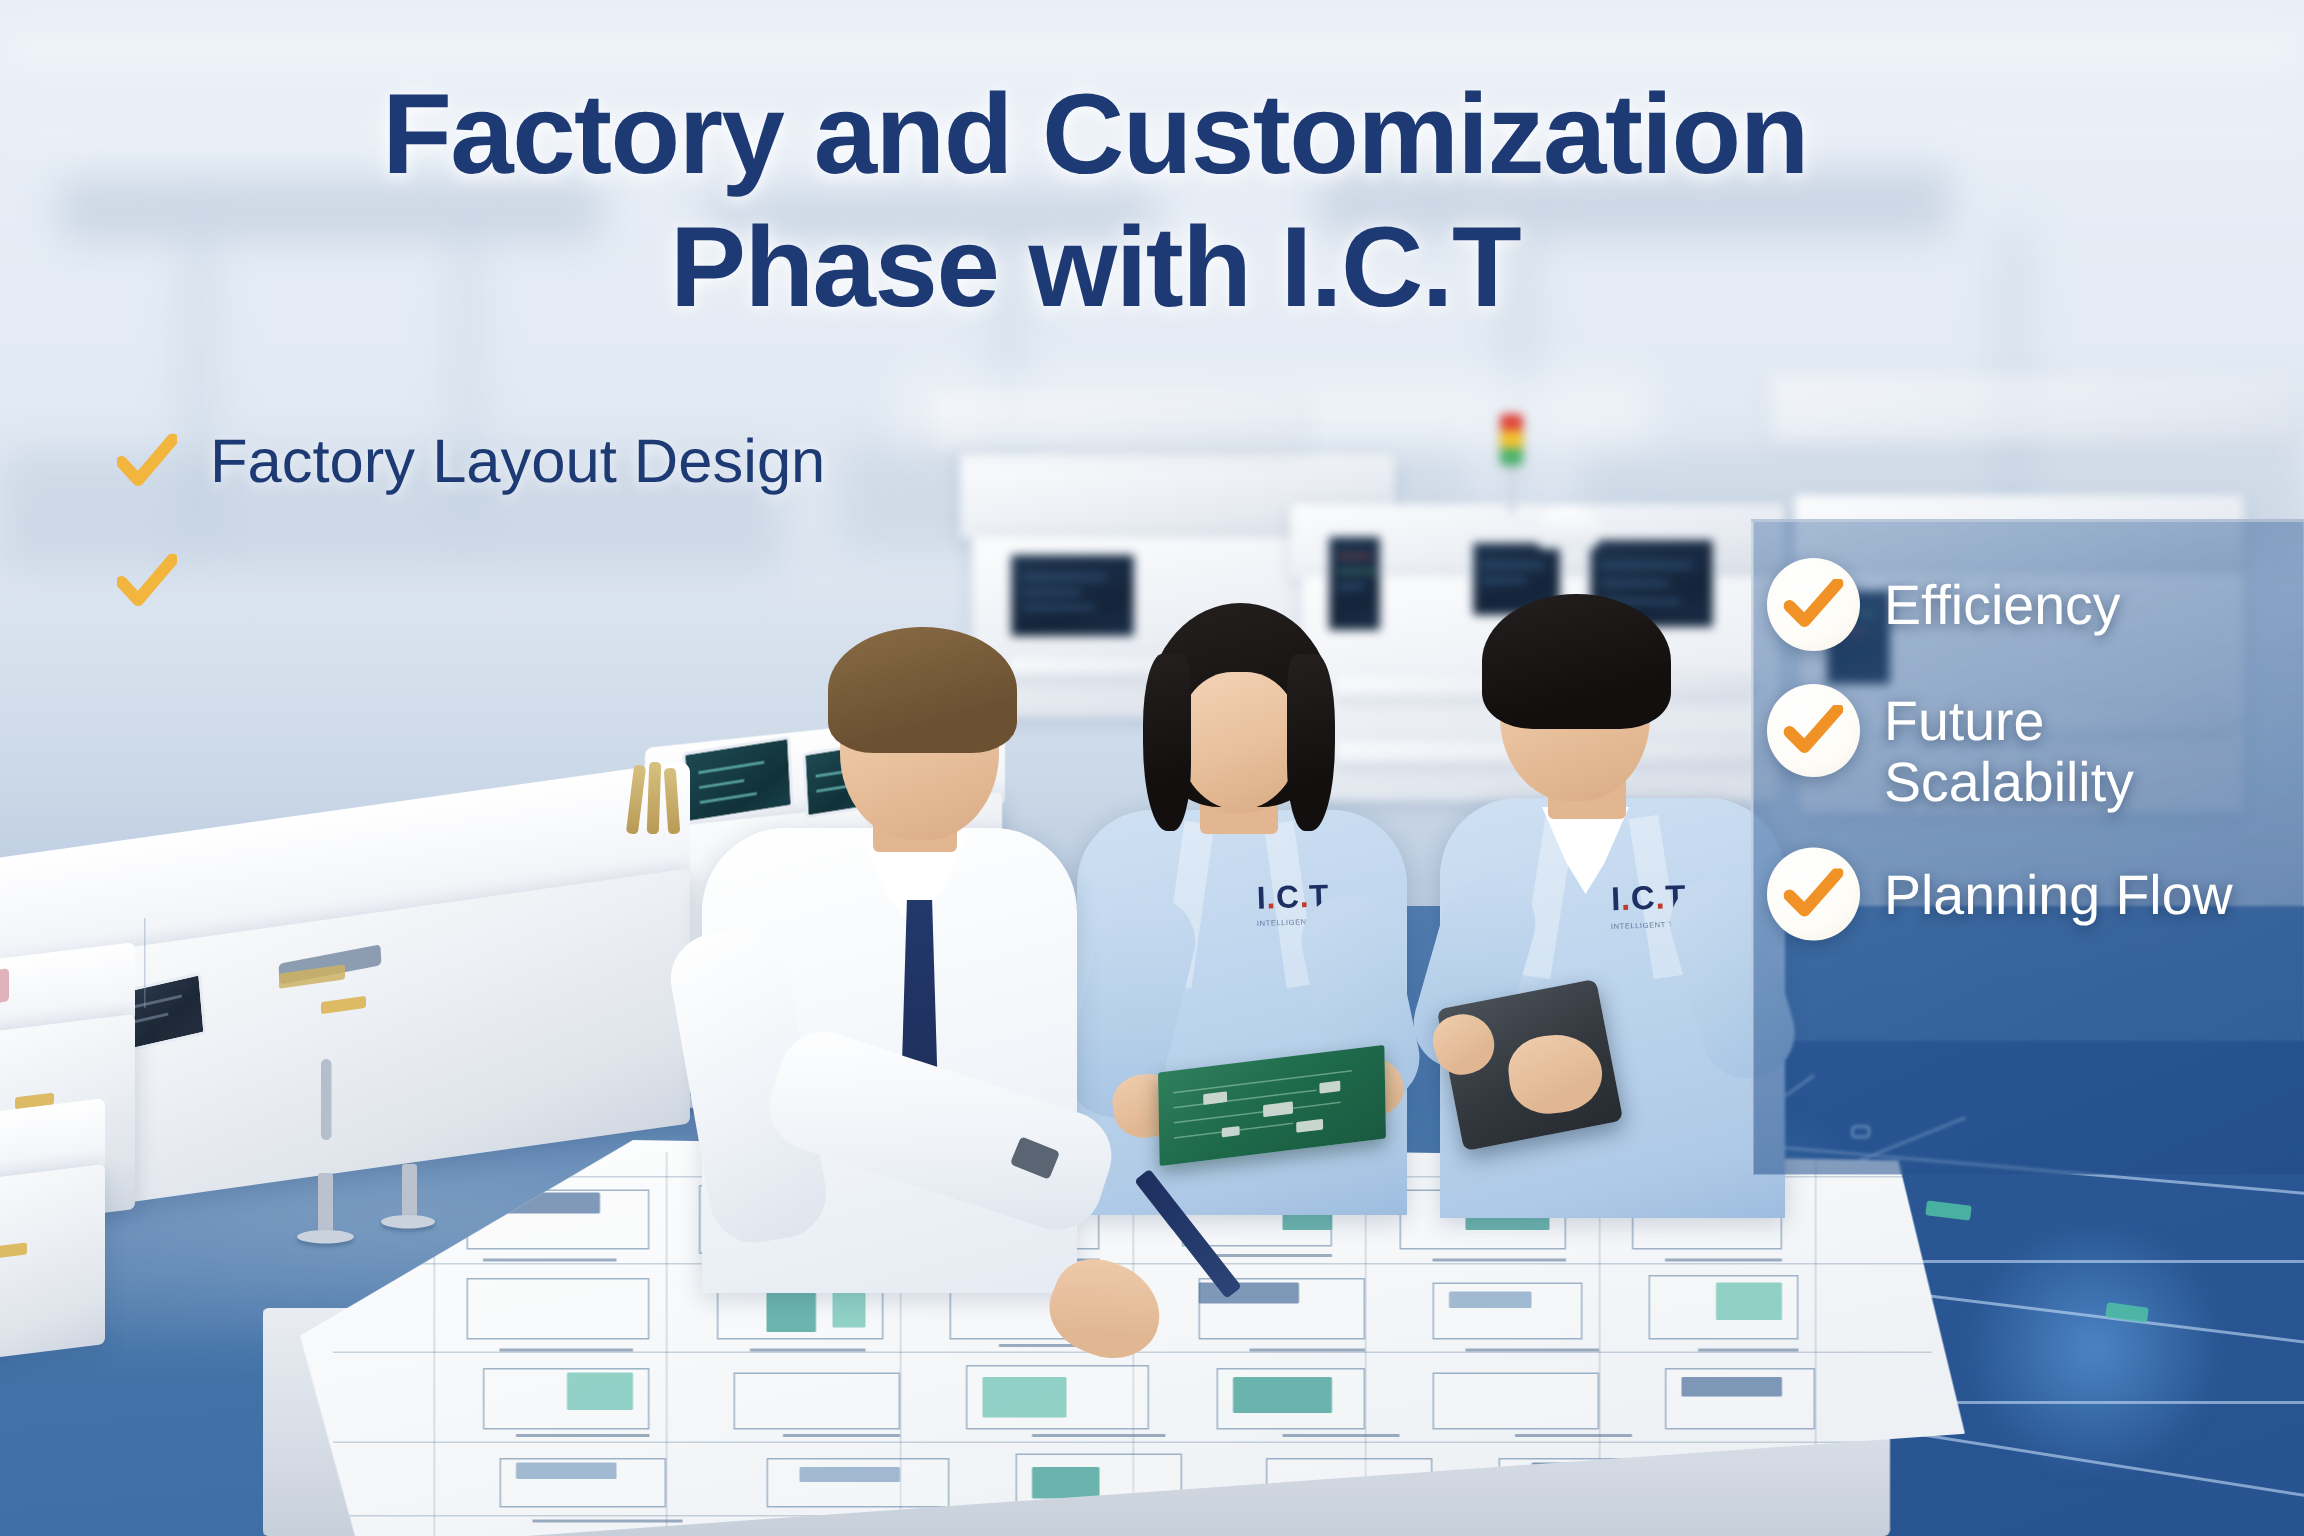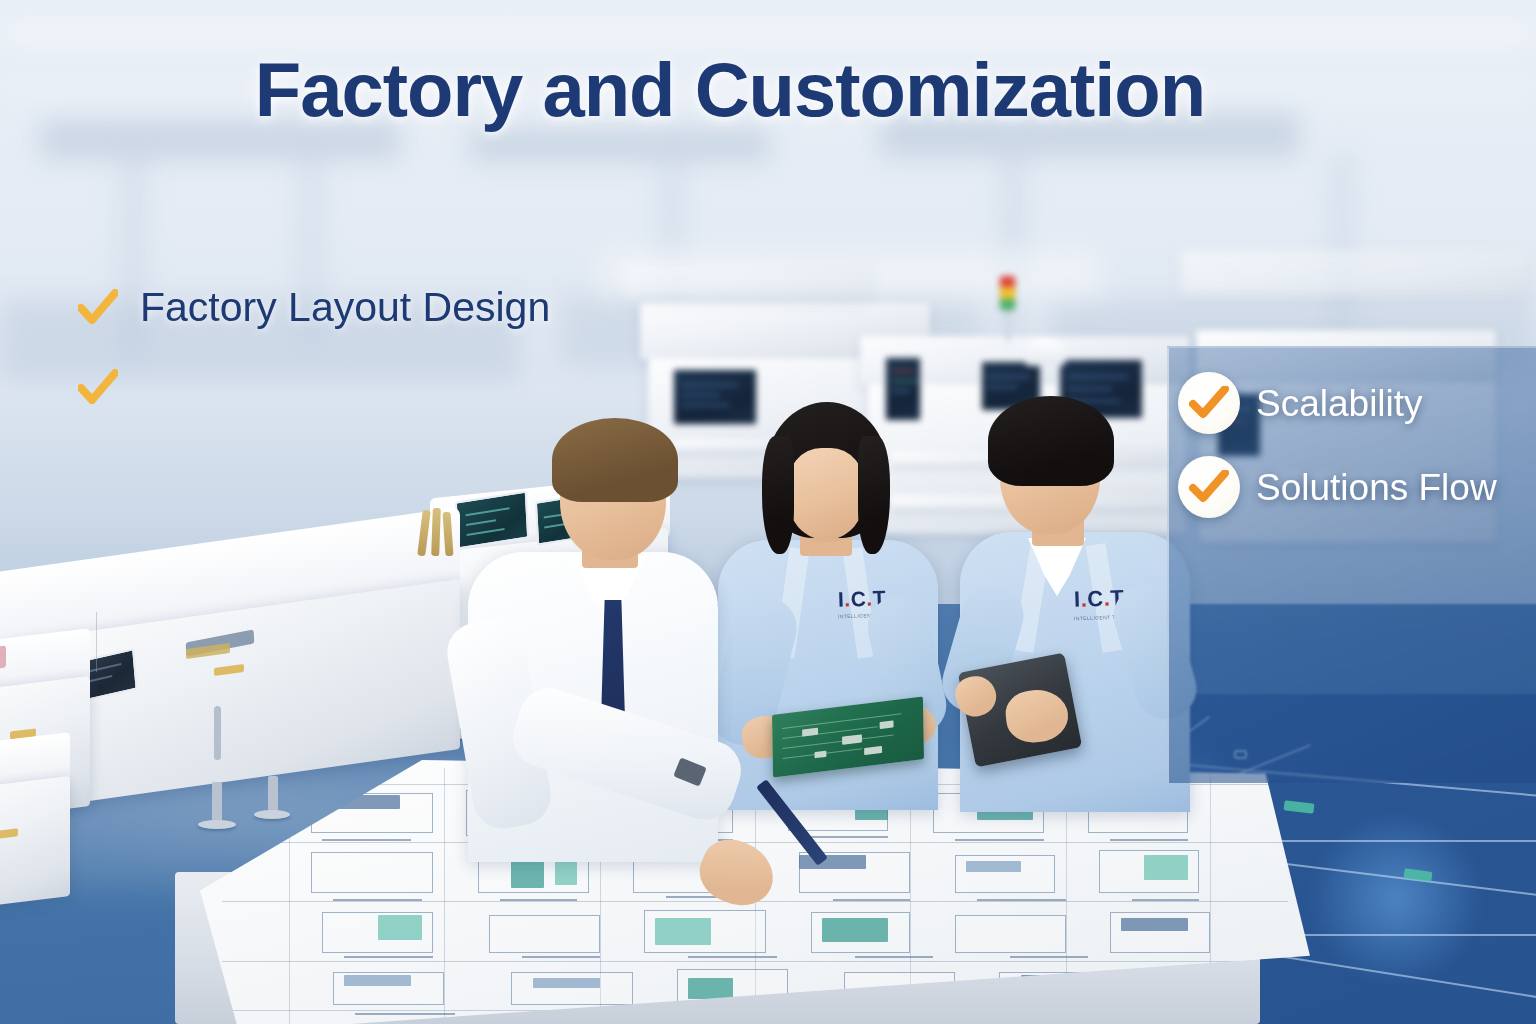--- a/index.html
+++ b/index.html
@@ -636,20 +636,21 @@
 
     <div class="arm" style="left:512px;top:714px;width:230px;height:80px;transform:rotate(18deg);"></div>
     <div class="watch" style="left:676px;top:762px;width:28px;height:20px;transform:rotate(22deg);"></div>
     <div class="hand" style="left:700px;top:842px;width:74px;height:62px;transform:rotate(22deg);"></div>
   </div>
 
   <div class="pen" style="left:742px;top:816px;width:100px;height:13px;transform:rotate(52deg);"></div>
 
   <div class="title-block">
     <div class="title-line">Factory and Customization</div>
+    <div class="title-line">Phase with I.C.T</div>
   </div>
 
   <div class="left-list">
     <div class="left-item">
       <span class="chk-plain">
         <svg width="40" height="38" viewBox="0 0 40 38">
           <path d="M3 19 L14 31 L37 4" fill="none" stroke="#f2b53e" stroke-width="8" stroke-linecap="round" stroke-linejoin="round"></path>
         </svg>
       </span>
       <span class="left-label">Factory Layout Design</span>
@@ -665,25 +666,33 @@
 
   <div class="glass"></div>
 
   <div class="right-list">
     <div class="right-item">
       <span class="chk-badge">
         <svg width="40" height="34" viewBox="0 0 40 34">
           <path d="M4 18 L14 28 L36 3" fill="none" stroke="#f09226" stroke-width="8" stroke-linecap="round" stroke-linejoin="round"></path>
         </svg>
       </span>
-      <span class="right-label">Scalability</span>
+      <span class="right-label">Efficiency</span>
+    </div>
+    <div class="right-item two-line">
+      <span class="chk-badge">
+        <svg width="40" height="34" viewBox="0 0 40 34">
+          <path d="M4 18 L14 28 L36 3" fill="none" stroke="#f09226" stroke-width="8" stroke-linecap="round" stroke-linejoin="round"></path>
+        </svg>
+      </span>
+      <span class="right-label" style="max-width:200px;">Future Scalability</span>
     </div>
     <div class="right-item">
       <span class="chk-badge">
         <svg width="40" height="34" viewBox="0 0 40 34">
           <path d="M4 18 L14 28 L36 3" fill="none" stroke="#f09226" stroke-width="8" stroke-linecap="round" stroke-linejoin="round"></path>
         </svg>
       </span>
-      <span class="right-label">Solutions Flow</span>
+      <span class="right-label">Planning Flow</span>
     </div>
   </div>
 
 </div>
 
 </body></html>

